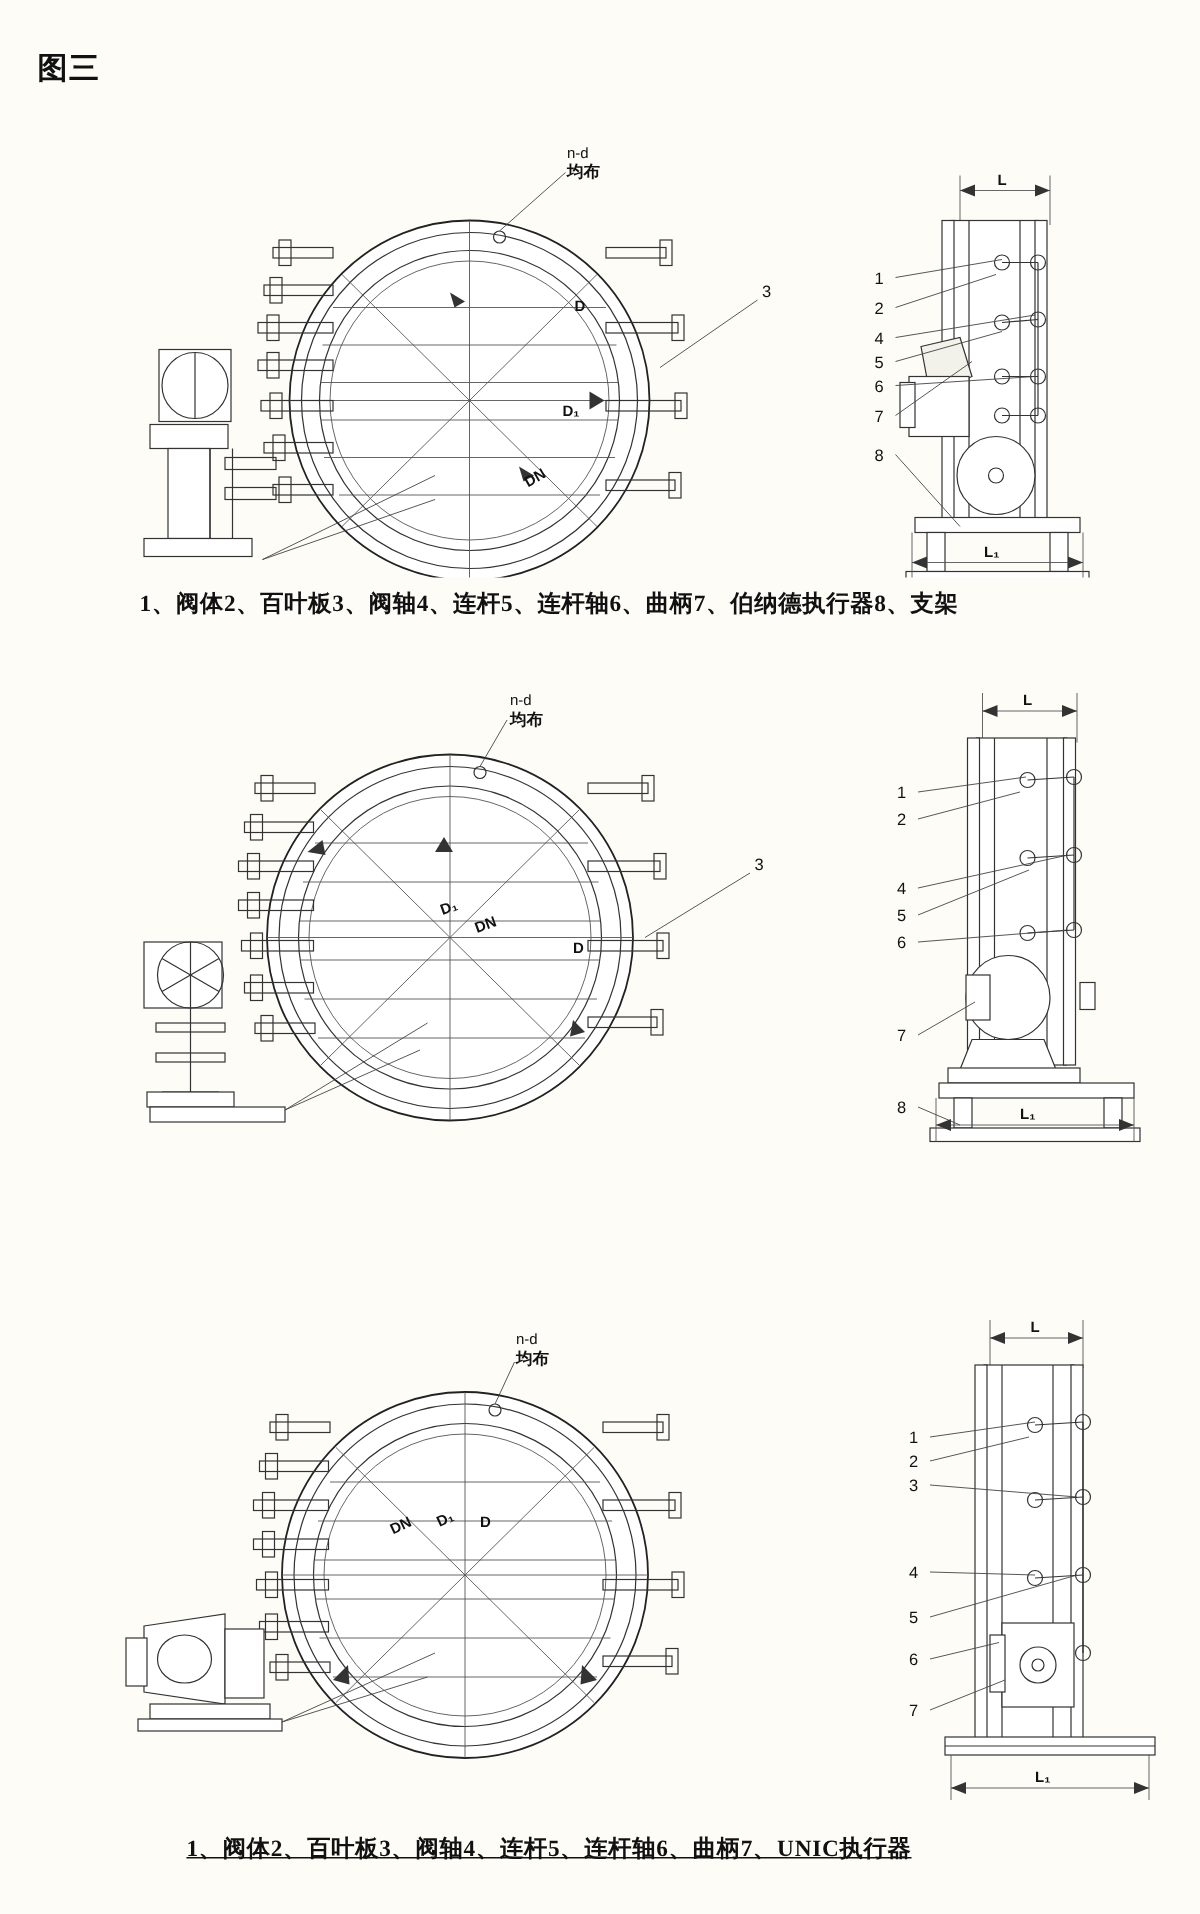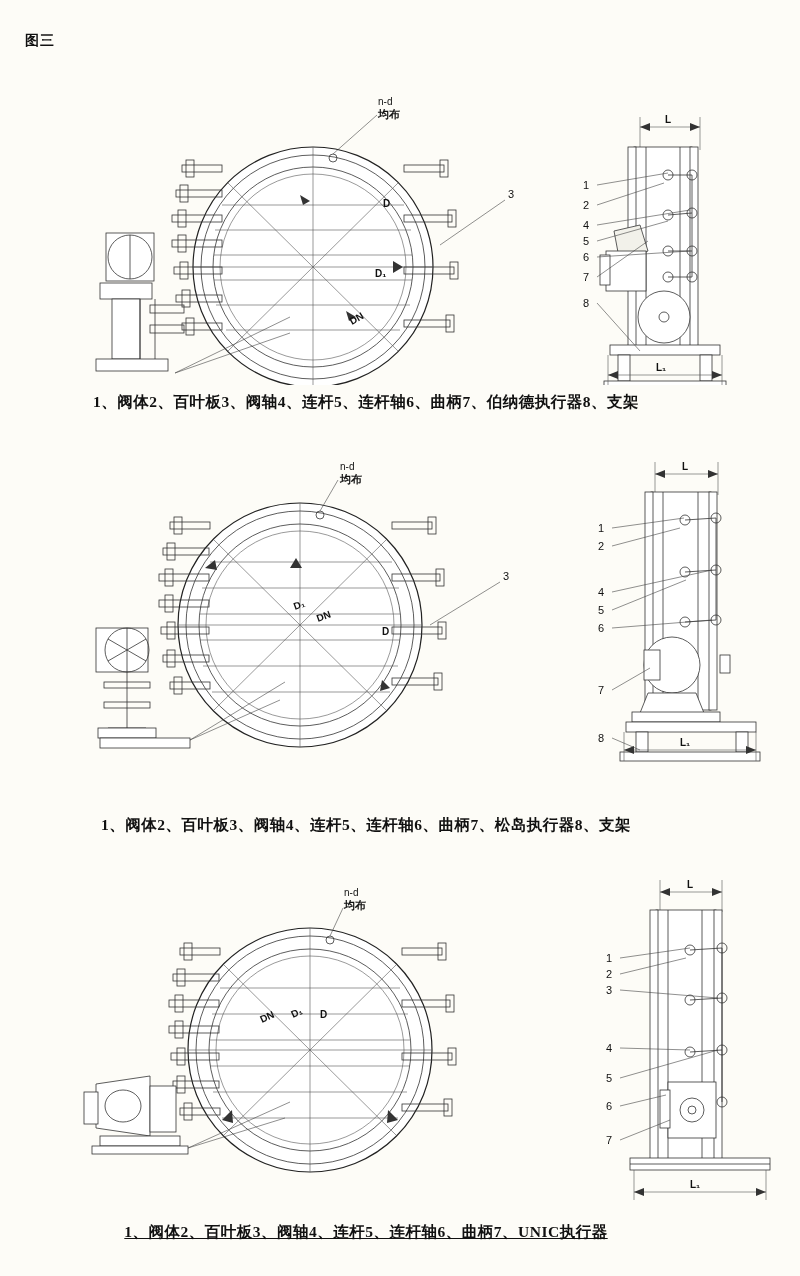--- a/index.html
+++ b/index.html
@@ -8,21 +8,21 @@
     background:#fdfcf7;
     font-family:"Liberation Serif", serif;
     color:#111;
     position:relative;
     overflow:hidden;
   }
   .page{position:relative;width:800px;height:1276px;}
 
   .fig-title{
     position:absolute;left:25px;top:32px;
-    font-size:14px;font-weight:bold;letter-spacing:1px;
+    font-size:20px;font-weight:bold;letter-spacing:1px;
     font-family:"Liberation Sans", sans-serif;
   }
 
   .block{position:absolute;left:0;width:800px;}
   .block-1{top:55px;height:330px;}
   .block-2{top:450px;height:330px;}
   .block-3{top:870px;height:330px;}
 
   .caption{
     position:absolute;left:0;width:732px;text-align:center;
@@ -378,21 +378,20 @@
           <line x1="756" y1="311" x2="756" y2="282"></line>
           <line x1="624" y1="300" x2="756" y2="300"></line>
         </g>
         <polygon points="624,300 634,296 634,304" fill="#333"></polygon>
         <polygon points="756,300 746,296 746,304" fill="#333"></polygon>
         <text class="txt-b" x="680" y="296">L₁</text>
       </g>
     </svg>
   </div>
 
-  <div class="caption cap-2">1、阀体2、百叶板3、阀轴4、连杆5、连杆轴6、曲柄7、松岛执行器8、支架</div>
 
   <div class="block block-3">
     <svg width="800" height="340" viewBox="0 0 800 340">
 
       <g>
         <circle cx="310" cy="180" r="122" class="ln-thick fillw"></circle>
         <circle cx="310" cy="180" r="114" class="ln"></circle>
         <circle cx="310" cy="180" r="101" class="ln"></circle>
         <circle cx="310" cy="180" r="94" class="ln-thin"></circle>
 

